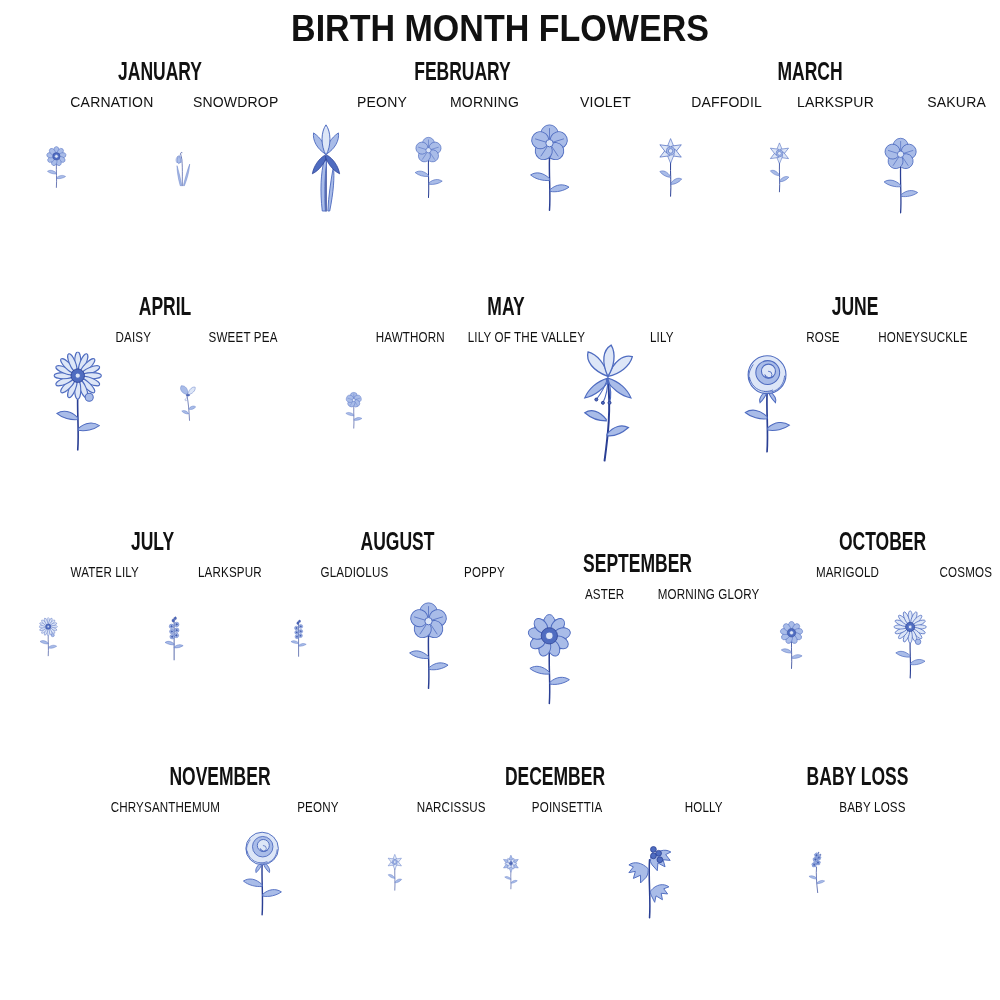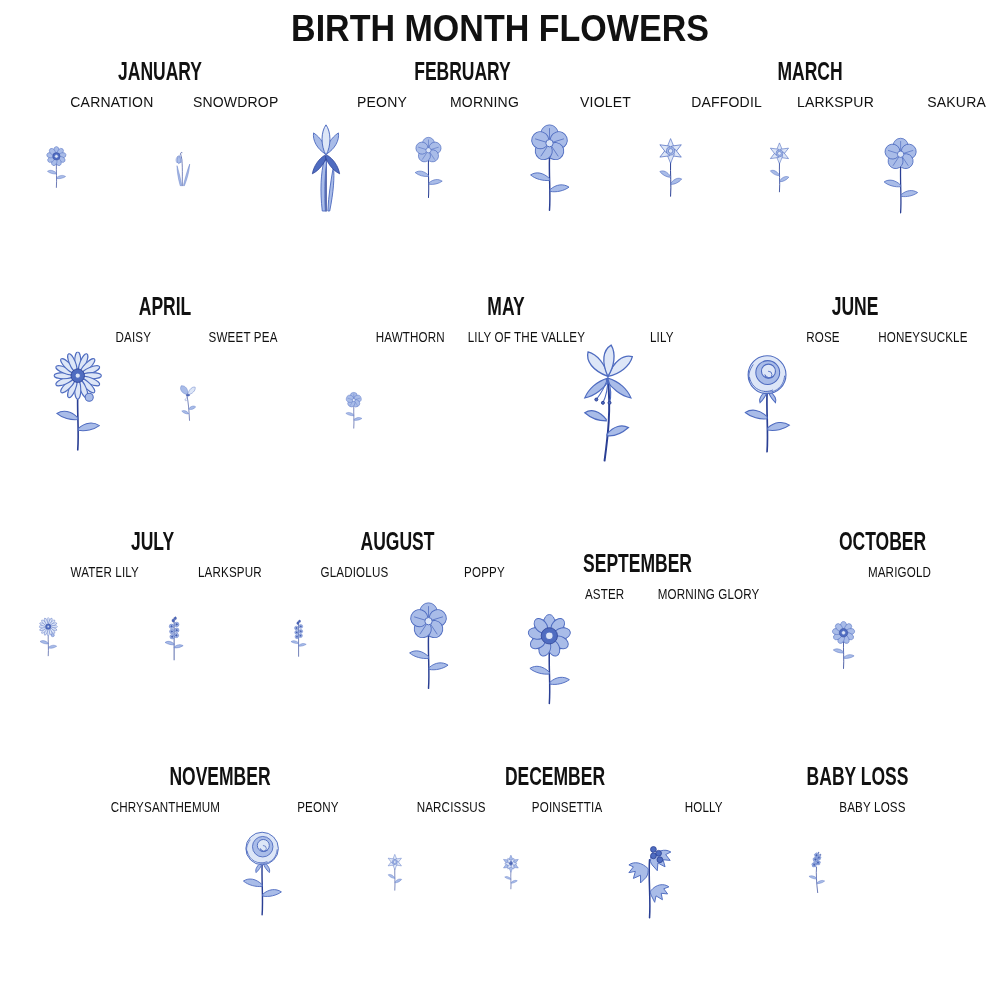--- a/index.html
+++ b/index.html
@@ -517,20 +517,26 @@
 
   <div class="group cond" style="left:775px;top:526px;width:215px">
     <div class="month">OCTOBER</div>
     <div class="flowers">
       <figure class="flower">
         <svg class="art small" viewBox="0 0 100 150">
             <use href="#sym-pompom"></use>
           </svg>
         <figcaption class="fname">MARIGOLD</figcaption>
       </figure>
+      <figure class="flower">
+        <svg class="art small" viewBox="0 0 100 150">
+            <use href="#sym-daisy"></use>
+          </svg>
+        <figcaption class="fname">COSMOS</figcaption>
+      </figure>
     </div>
   </div>
 
   <div class="group cond" style="left:85px;top:761px;width:270px">
     <div class="month">NOVEMBER</div>
     <div class="flowers">
       <figure class="flower">
         <svg class="art" viewBox="0 0 100 150">
             <use href="#sym-pompom"></use>
           </svg>

